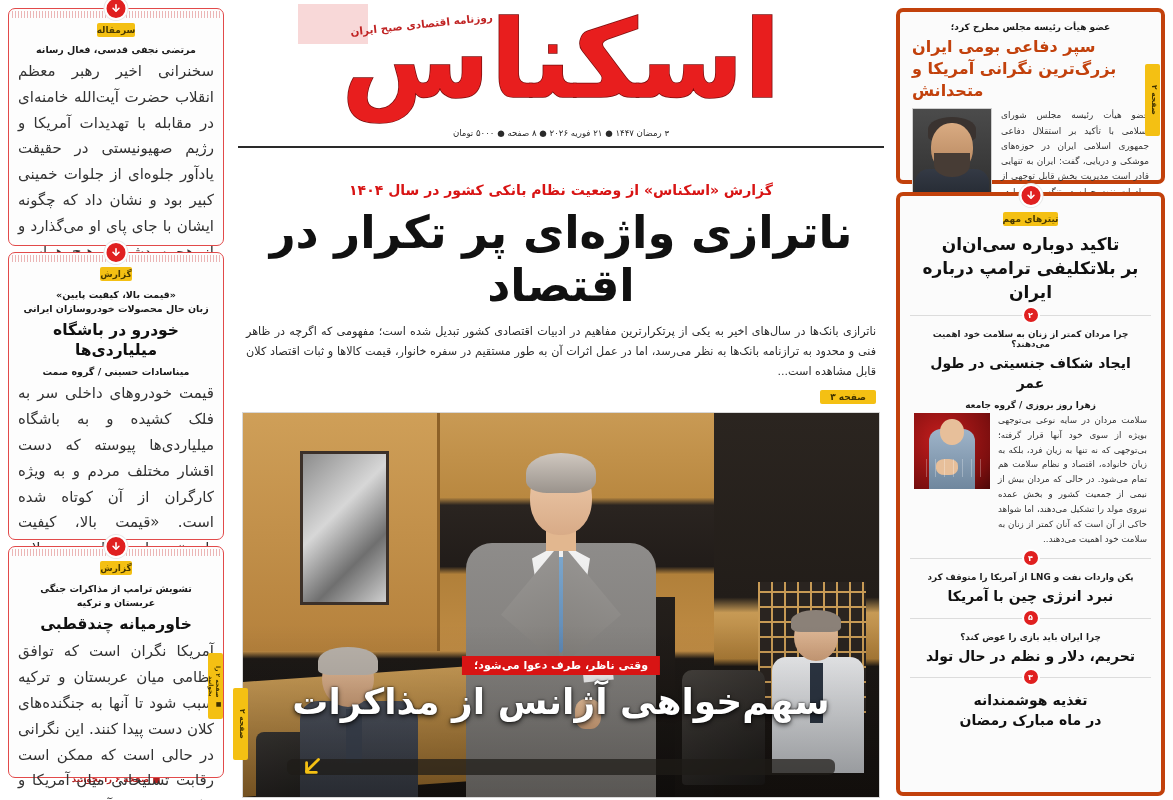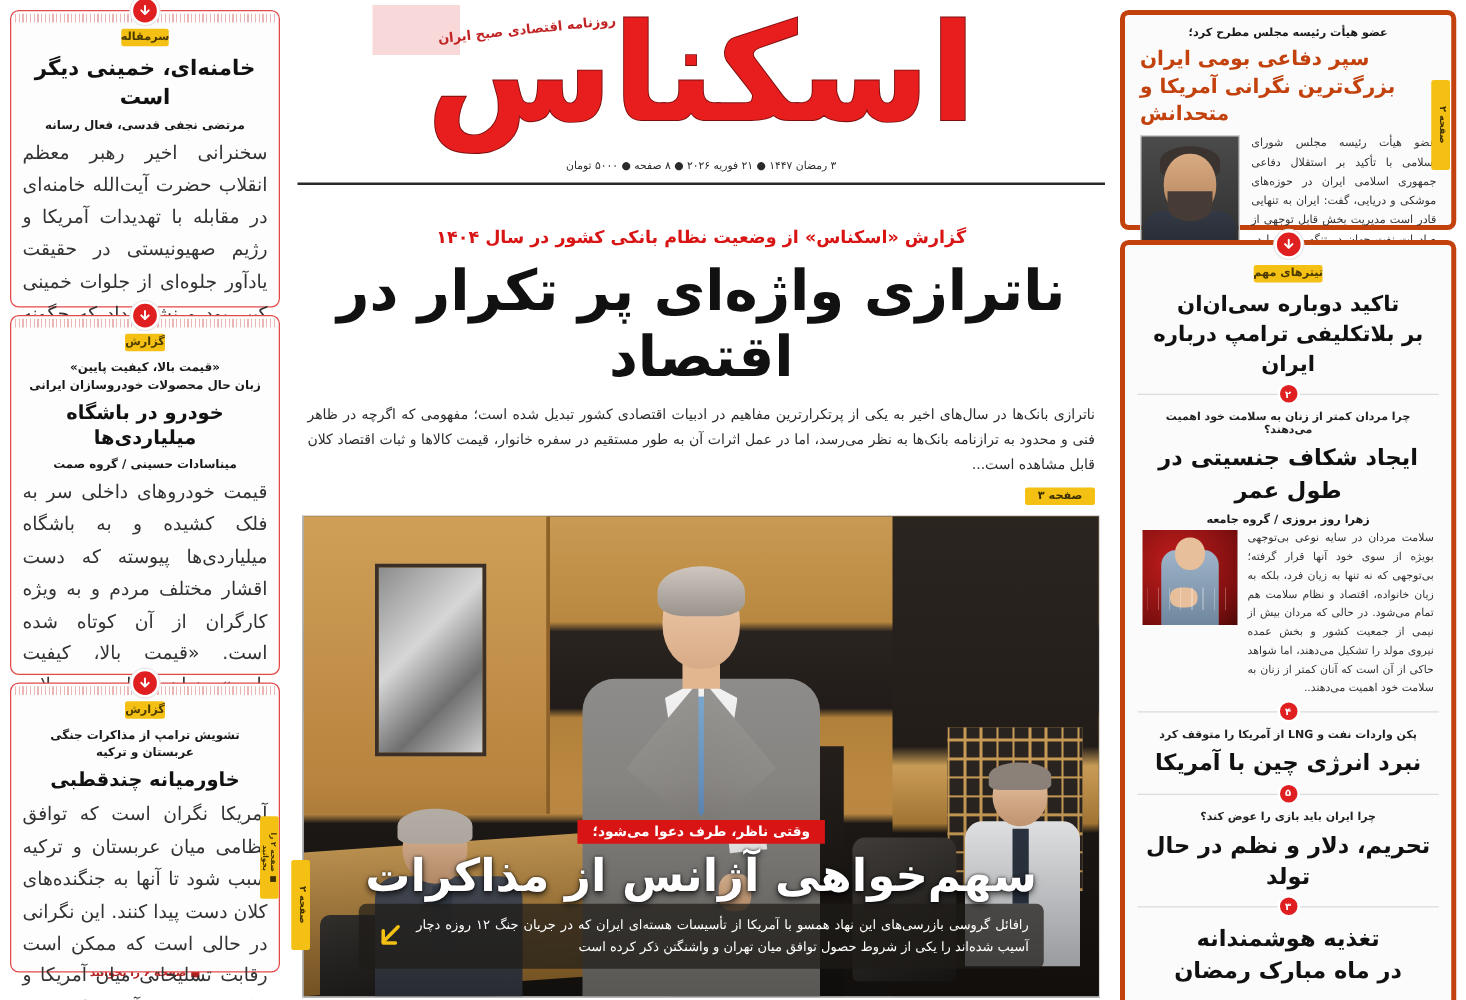--- a/index.html
+++ b/index.html
@@ -459,21 +459,21 @@
   }
   .rc-item-rubric {
     text-align: center;
     font-size: 8.8px;
     font-weight: bold;
     color: #222;
     margin-bottom: 5px;
   }
   .rc-item-title {
     text-align: center;
-    font-size: 18px;
+    font-size: 14px;
     font-weight: bold;
     color: #111;
     line-height: 1.4;
     letter-spacing: -.3px;
   }
   .rc-item-title.two { font-size: 17px; }
   .rc-byline {
     text-align: center;
     font-size: 9px;
     font-weight: bold;
@@ -658,39 +658,37 @@
 
       <div class="cap-kicker">وقتی ناظر، طرف دعوا می‌شود؛</div>
       <div class="cap-headline">سهم‌خواهی آژانس از مذاکرات</div>
       <div class="cap-box">
         <span class="cap-arrow">
           <svg viewBox="0 0 24 24" fill="none" stroke="#f4c013" stroke-width="2.6" stroke-linecap="round" stroke-linejoin="round">
               <path d="M18 5L7 16"></path>
               <path d="M7 8v9h9"></path>
             </svg>
         </span>
-        <p>رافائل گروسی بازرسی‌های این نهاد همسو با آمریکا از تأسیسات هسته‌ای ایران که در جریان جنگ ۱۲ روزه دچار آسیب شده‌اند را یکی از شروط حصول توافق میان تهران و واشنگتن ذکر کرده است</p>
       </div>
     </div>
 
     <div class="page-tab tab-center-bottom">صفحه ۲</div>
   </div>
 
   <div class="left-col">
 
     <div class="side-card c1">
       <div class="arrow-badge">
         <svg viewBox="0 0 24 24" fill="none" stroke="#fff" stroke-width="3.4" stroke-linecap="round" stroke-linejoin="round">
             <path d="M12 4v13"></path>
             <path d="M5.5 11.5L12 18l6.5-6.5"></path>
           </svg>
       </div>
       <div class="hatch-top"></div>
       <span class="kicker-tag">سرمقاله</span>
-      <div class="side-title">خامنه‌ای، خمینی دیگر است</div>
       <div class="side-byline">مرتضی نجفی قدسی، فعال رسانه</div>
       <div class="side-body">سخنرانی اخیر رهبر معظم انقلاب حضرت آیت‌الله خامنه‌ای در مقابله با تهدیدات آمریکا و رژیم صهیونیستی در حقیقت یادآور جلوه‌ای از جلوات خمینی کبیر بود و نشان داد که چگونه ایشان با جای پای او می‌گذارد و از هجمه دشمنان هیچ هراسی ندارد و با کوهی از آرامش و اطمینان سخن می‌گوید و به تحقیر دشمنان اسلام و تولید عزت و سربلندی برای مسلمانان می‌پردازد...</div>
       <div class="side-more">■ صفحه ۲ را بخوانید</div>
     </div>
 
     <div class="side-card c2">
       <div class="arrow-badge">
         <svg viewBox="0 0 24 24" fill="none" stroke="#fff" stroke-width="3.4" stroke-linecap="round" stroke-linejoin="round">
             <path d="M12 4v13"></path>
             <path d="M5.5 11.5L12 18l6.5-6.5"></path>

